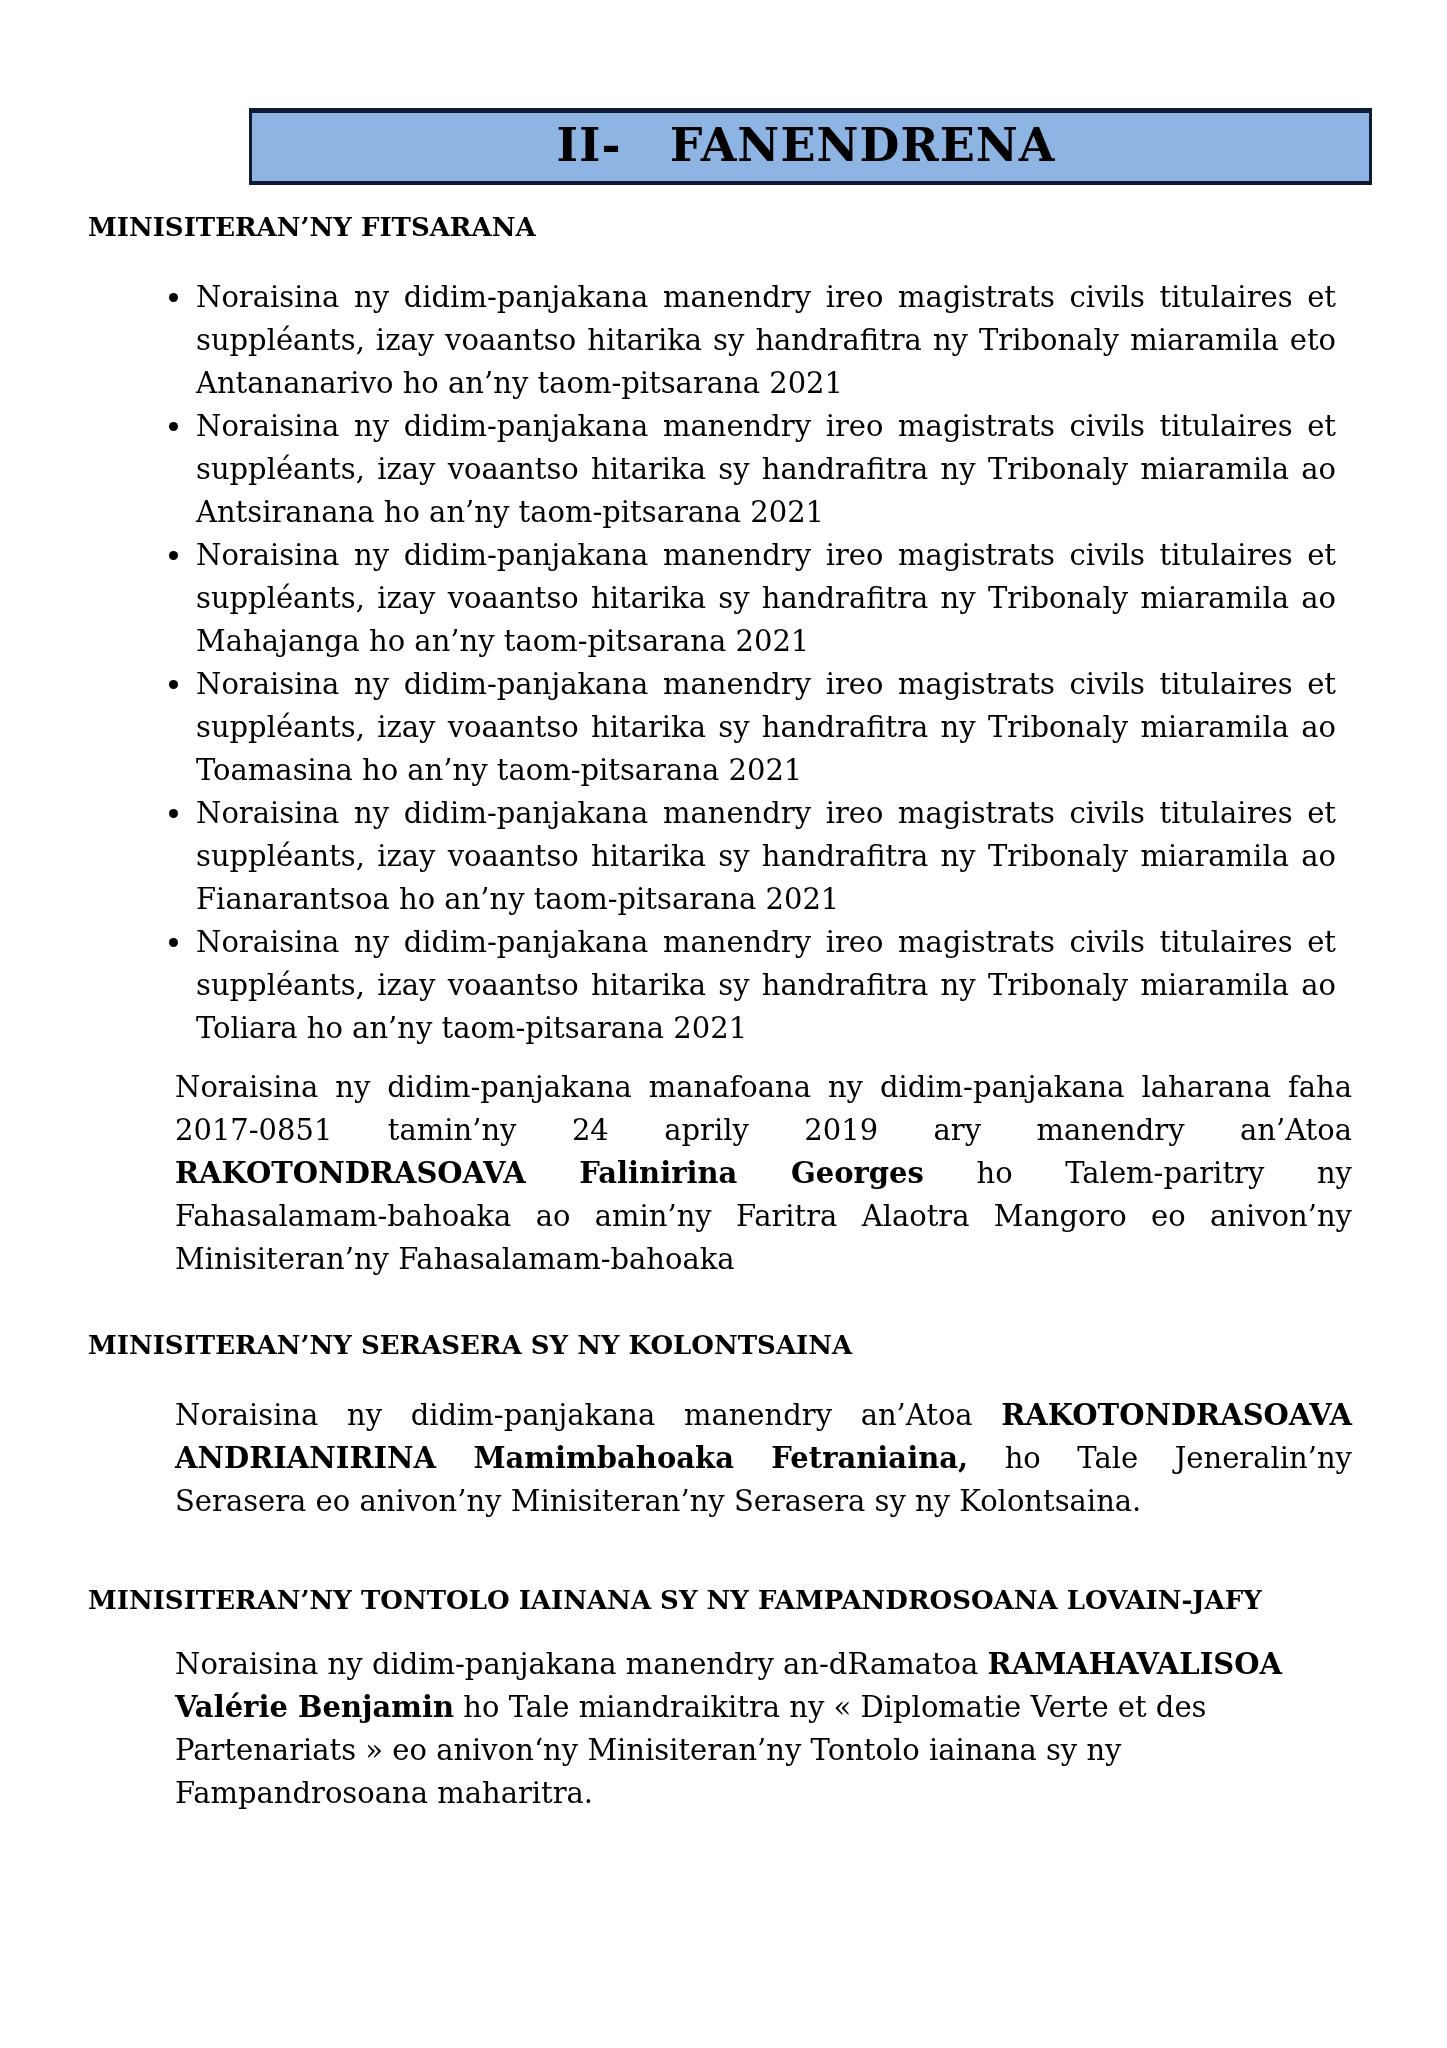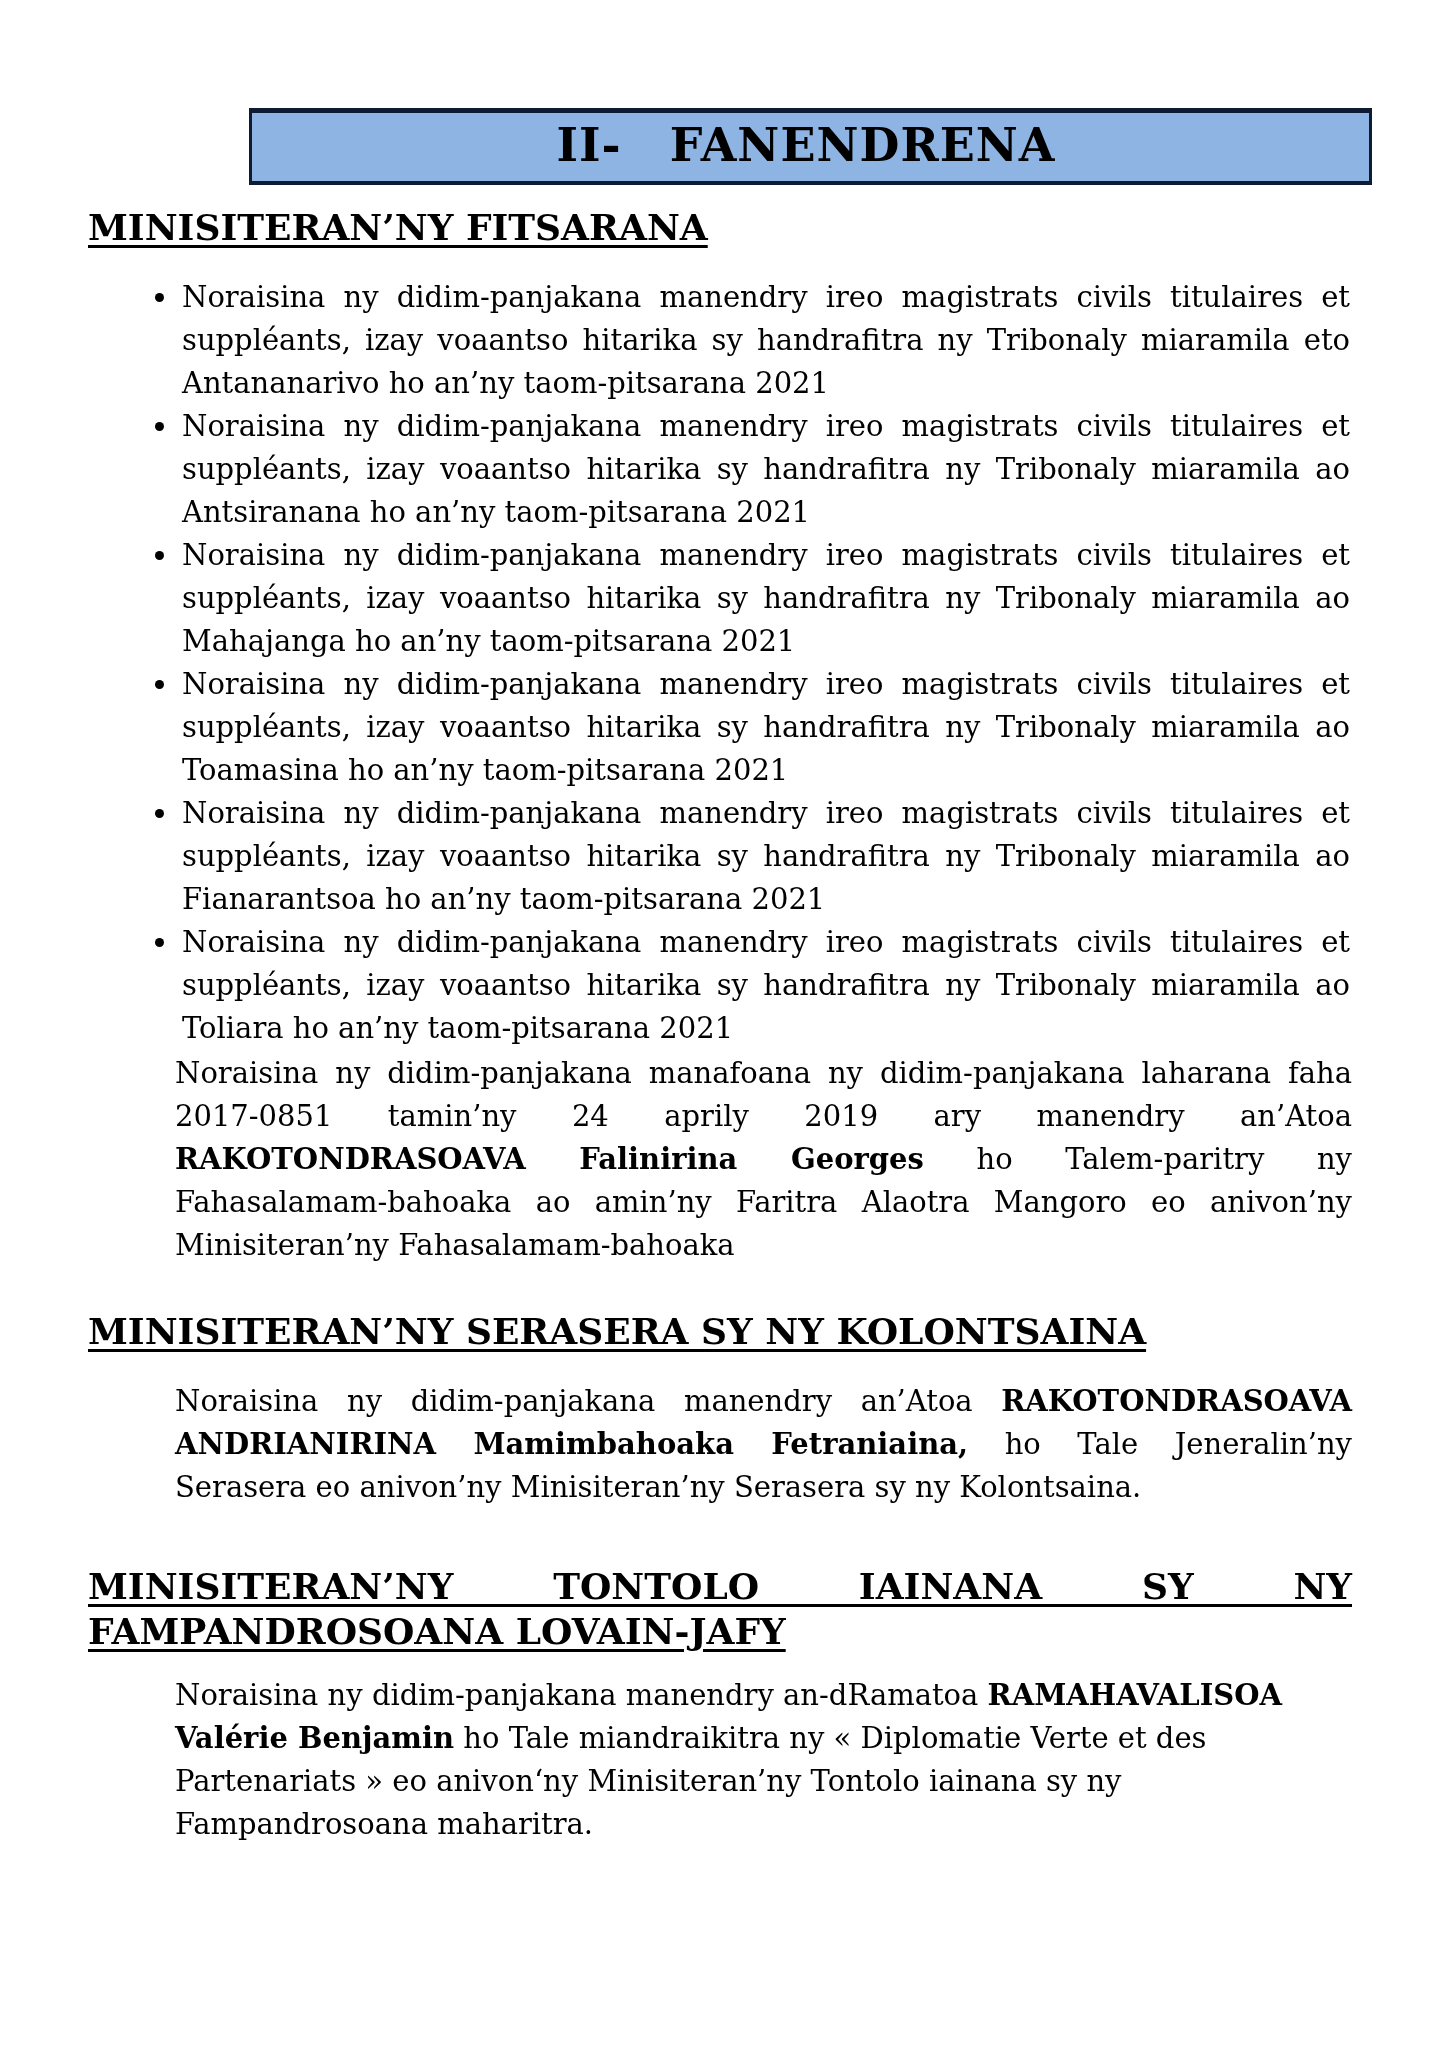--- a/index.html
+++ b/index.html
@@ -30,32 +30,31 @@
     padding: 5px 9px 9px 0;
   }
   .banner .numeral,
   .banner .banner-title {
     font-size: 46px;
     font-weight: bold;
     letter-spacing: 1px;
   }
   .banner .numeral { margin-right: 48px; }
   .sec-heading {
-    font-size: 36px;
+    font-size: 26px;
     font-weight: bold;
     line-height: 45px;
     margin: 55px 0 26px 0;
     text-align: justify;
-    text-decoration: underline;
     text-decoration-thickness: 3px;
     text-underline-offset: 5px;
   }
   .sec-heading.first { margin-top: 18px; }
   ul.appointments {
-    margin: 2px;
+    margin: 16px;
     padding: 0 0 0 90px;
     list-style: disc outside;
   }
   ul.appointments li {
     font-size: 29px;
     line-height: 43px;
     text-align: justify;
     padding-left: 2px;
   }
   p.appointment {

